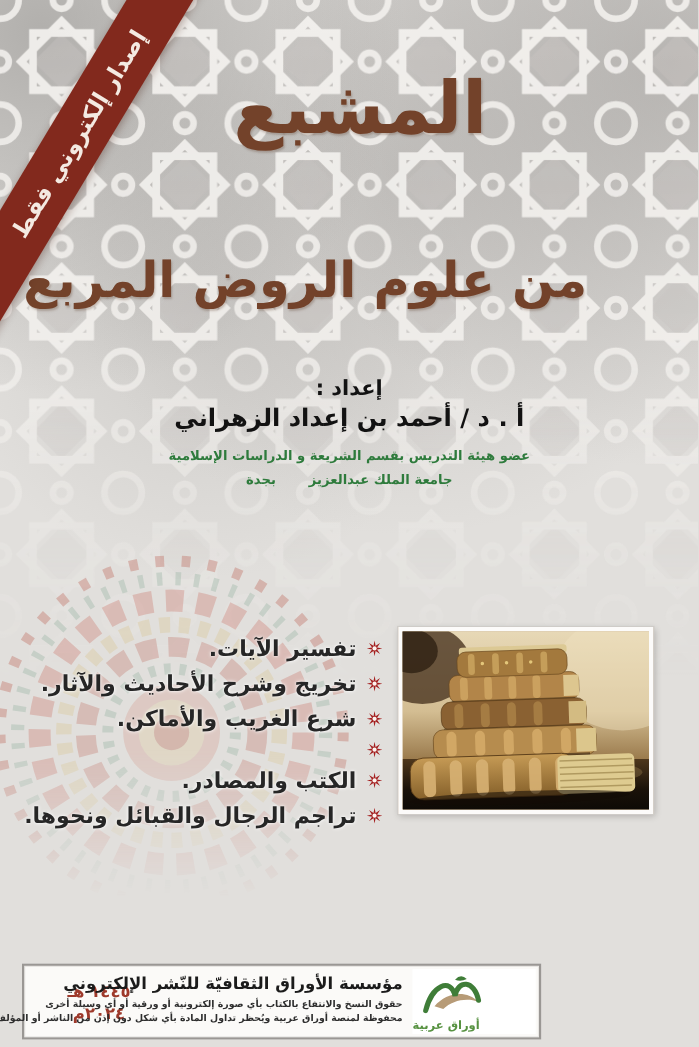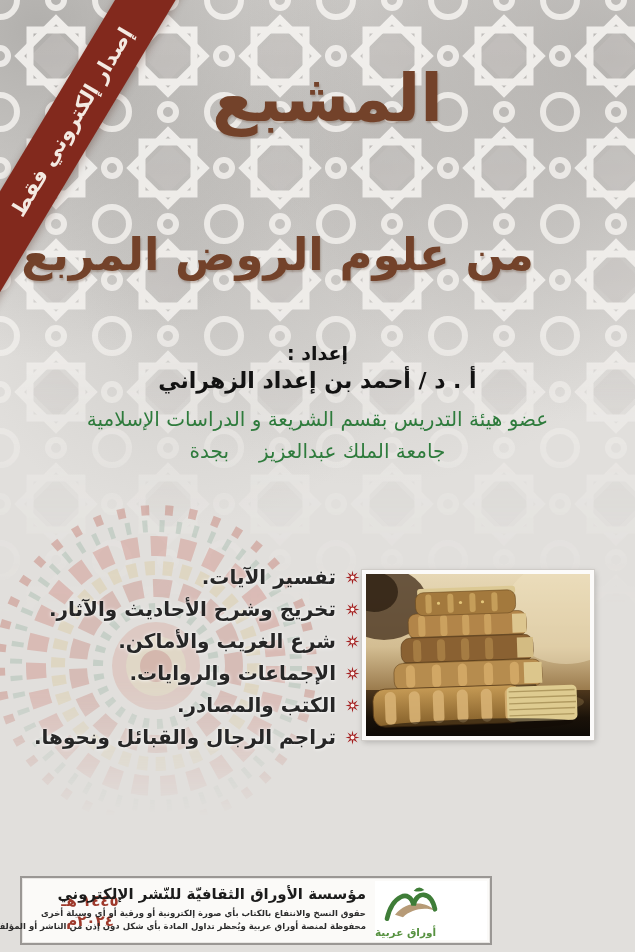--- a/index.html
+++ b/index.html
@@ -36,32 +36,32 @@
   }
   .title2{
     position:absolute;top:228px;left:5px;width:545px;text-align:center;z-index:3;
     direction:rtl;color:#73422a;font-size:45px;font-weight:bold;white-space:nowrap;
     text-shadow:1px 2px 2px rgba(70,35,15,.25);
   }
   
   .author{position:absolute;top:342px;left:0;width:635px;text-align:center;z-index:3;direction:rtl;}
   .author-heading{font-size:19px;font-weight:bold;color:#121212;margin-bottom:4px;}
   .author-name{font-size:22px;font-weight:bold;color:#121212;margin-bottom:14px;}
-  .author-aff{font-size:20px;font-weight:normal;color:#2e7b3c;margin-bottom:8px;}
+  .author-aff{font-size:12px;font-weight:bold;color:#2e7b3c;margin-bottom:8px;}
   .aff2 .gap{margin-right:30px;}
   
   .mandala{
     position:absolute;left:-12px;top:500px;width:350px;height:330px;z-index:1;opacity:.32;
     -webkit-mask-image:linear-gradient(to bottom,#000 55%,transparent 96%);
     mask-image:linear-gradient(to bottom,#000 55%,transparent 96%);
   }
   
   .features{
     position:absolute;top:566px;right:275px;width:340px;z-index:3;
-    direction:rtl;text-align:right;list-style:none;margin:0;padding:0;
+    direction:rtl;text-align:right;list-style:none;margin:12px;padding:0;
   }
   .features li{
     display:flex;align-items:center;gap:9px;margin-bottom:9px;
     font-size:20px;font-weight:bold;color:#262626;line-height:23px;white-space:nowrap;
     text-shadow:0 0 4px rgba(255,255,255,.9), 0 0 2px rgba(255,255,255,.8);
   }
   .bullet{flex:0 0 auto;width:15px;height:15px;}
   
   .photo{
     position:absolute;left:362px;top:570px;width:232px;height:170px;z-index:3;
@@ -188,21 +188,20 @@
       <span>شرع الغريب والأماكن.</span>
     </li>
     <li>
       <svg class="bullet" viewBox="0 0 20 20">
           <g fill="#a41f1f">
             <path d="M10 0.5 L11.6 8.4 L19.5 10 L11.6 11.6 L10 19.5 L8.4 11.6 L0.5 10 L8.4 8.4 Z"></path>
             <path d="M10 0.5 L11.6 8.4 L19.5 10 L11.6 11.6 L10 19.5 L8.4 11.6 L0.5 10 L8.4 8.4 Z" transform="rotate(45 10 10)"></path>
             <circle cx="10" cy="10" r="2.6" fill="#fdf4f0"></circle>
           </g>
         </svg>
-      <span>الإجماعات والروايات.</span>
     </li>
     <li>
       <svg class="bullet" viewBox="0 0 20 20">
           <g fill="#a41f1f">
             <path d="M10 0.5 L11.6 8.4 L19.5 10 L11.6 11.6 L10 19.5 L8.4 11.6 L0.5 10 L8.4 8.4 Z"></path>
             <path d="M10 0.5 L11.6 8.4 L19.5 10 L11.6 11.6 L10 19.5 L8.4 11.6 L0.5 10 L8.4 8.4 Z" transform="rotate(45 10 10)"></path>
             <circle cx="10" cy="10" r="2.6" fill="#fdf4f0"></circle>
           </g>
         </svg>
       <span>الكتب والمصادر.</span>

